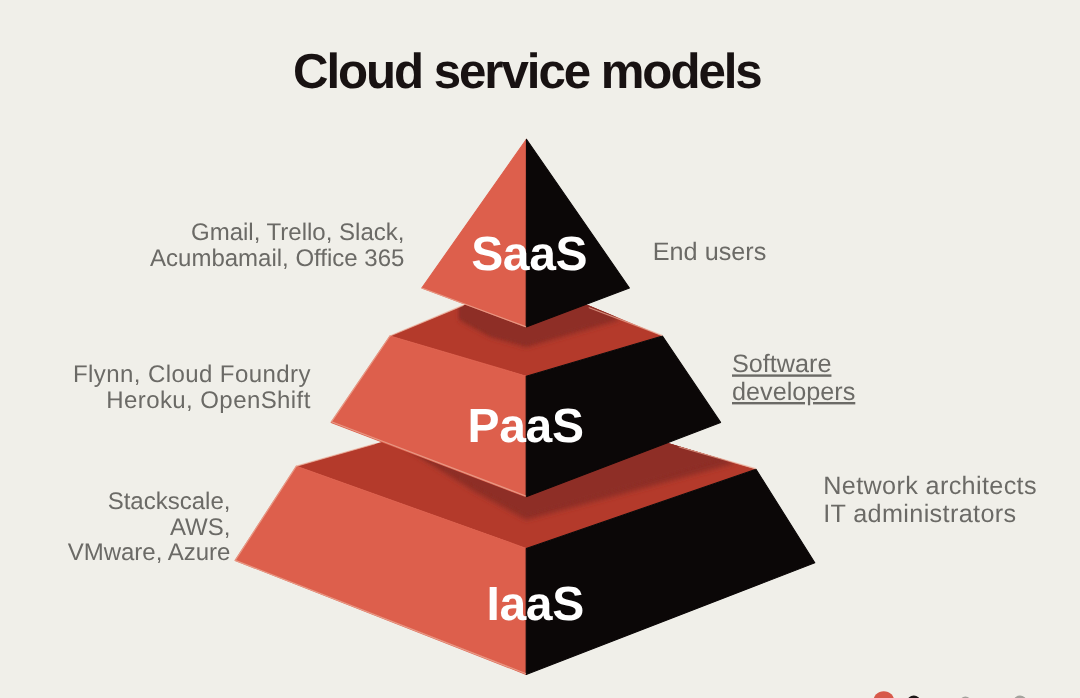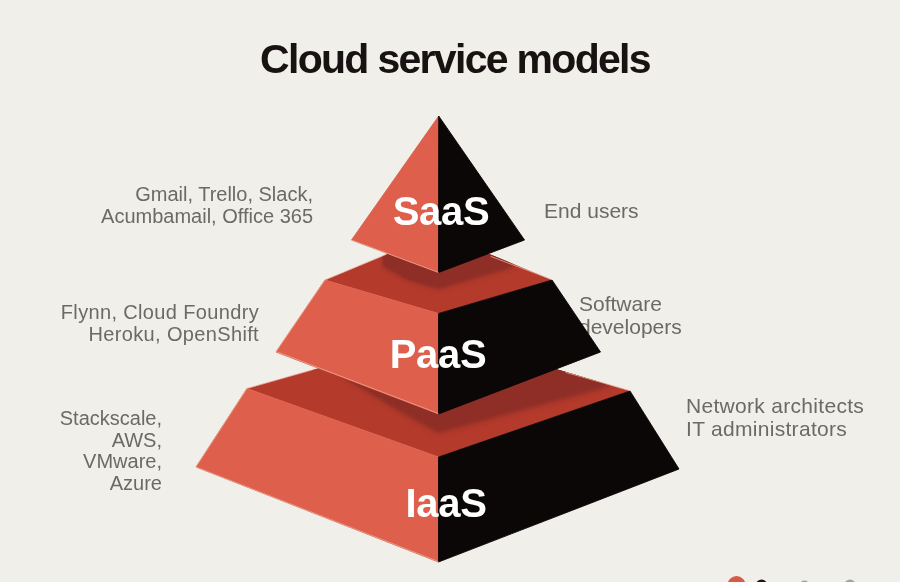--- a/index.html
+++ b/index.html
@@ -1,29 +1,29 @@
 <!DOCTYPE html>
 <html><head>
 <meta charset="utf-8">
 <style>
   html,body{margin:0;padding:0;}
   body{width:900px;height:582px;background:#f0efe9;font-family:"Liberation Sans",sans-serif;overflow:hidden;position:relative;}
   .lbl{position:absolute;color:#6b6a66;font-size:20px;line-height:21.5px;}
   .rl{position:absolute;color:#6b6a66;font-size:21px;line-height:22.5px;}
   .r{text-align:right;}
-  #title{position:absolute;left:0;top:39px;width:878px;text-align:center;font-weight:bold;font-size:41px;color:#181212;letter-spacing:-1.7px;line-height:1;padding-left:16px;}
+  #title{position:absolute;left:0;top:39px;width:878px;text-align:center;font-weight:bold;font-size:41px;color:#181212;letter-spacing:-1.7px;line-height:1;}
 </style>
 </head>
 <body>
 <div id="title">Cloud service models</div>
-<div class="lbl r" style="right:587px;top:184px;">Gmail, Trello, Slack,<br>Acumbamail, Office 365</div>
+<div class="lbl r" style="right:563px;top:184px;">Gmail, Trello, Slack,<br>Acumbamail, Office 365</div>
 <div class="lbl r" style="right:641px;top:302px;letter-spacing:0.35px;">Flynn, Cloud Foundry<br>Heroku, OpenShift</div>
-<div class="lbl r" style="right:738px;top:408px;margin-left:36px;">Stackscale, AWS,<br>VMware, Azure</div>
+<div class="lbl r" style="right:708px;top:408px;margin-left:36px;">Stackscale, AWS,<br>VMware, Azure</div>
 <div class="rl" style="left:544px;top:200px;">End users</div>
-<div class="rl" style="left:579px;top:293px;">Software<br>developers</div>
+<div class="rl" style="left:610px;top:293px;text-decoration:underline;">Software<br>developers</div>
 <div class="rl" style="left:686px;top:395px;letter-spacing:0.3px;">Network architects<br>IT administrators</div>
 
 <svg width="900" height="582" viewBox="0 0 900 582" style="position:absolute;left:0;top:0;" xmlns="http://www.w3.org/2000/svg">
   <defs>
     <filter id="blur2" x="-30%" y="-30%" width="160%" height="160%">
         <feGaussianBlur stdDeviation="2.4"></feGaussianBlur>
       </filter>
     <filter id="blur1" x="-30%" y="-30%" width="160%" height="160%">
         <feGaussianBlur stdDeviation="1.1"></feGaussianBlur>
       </filter>

